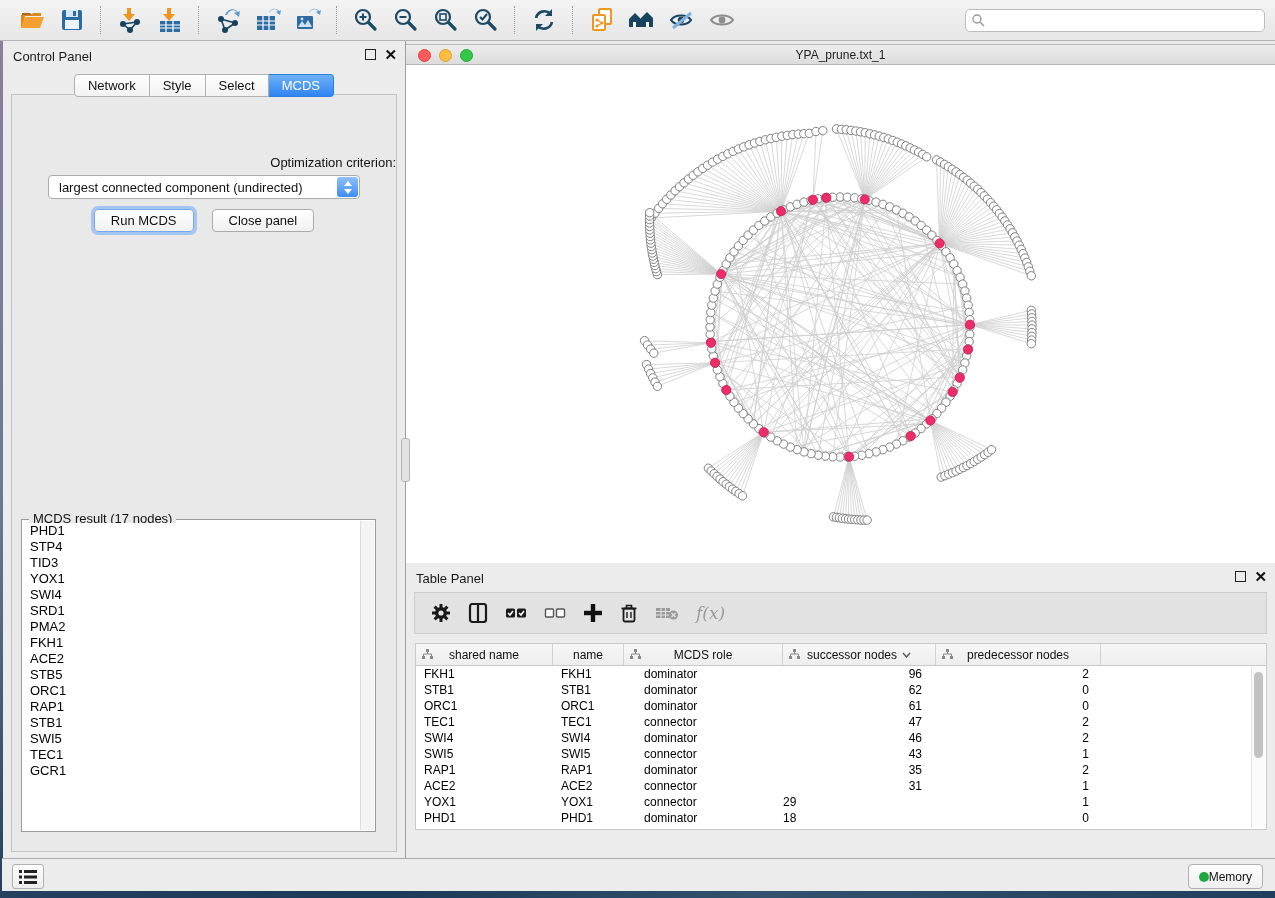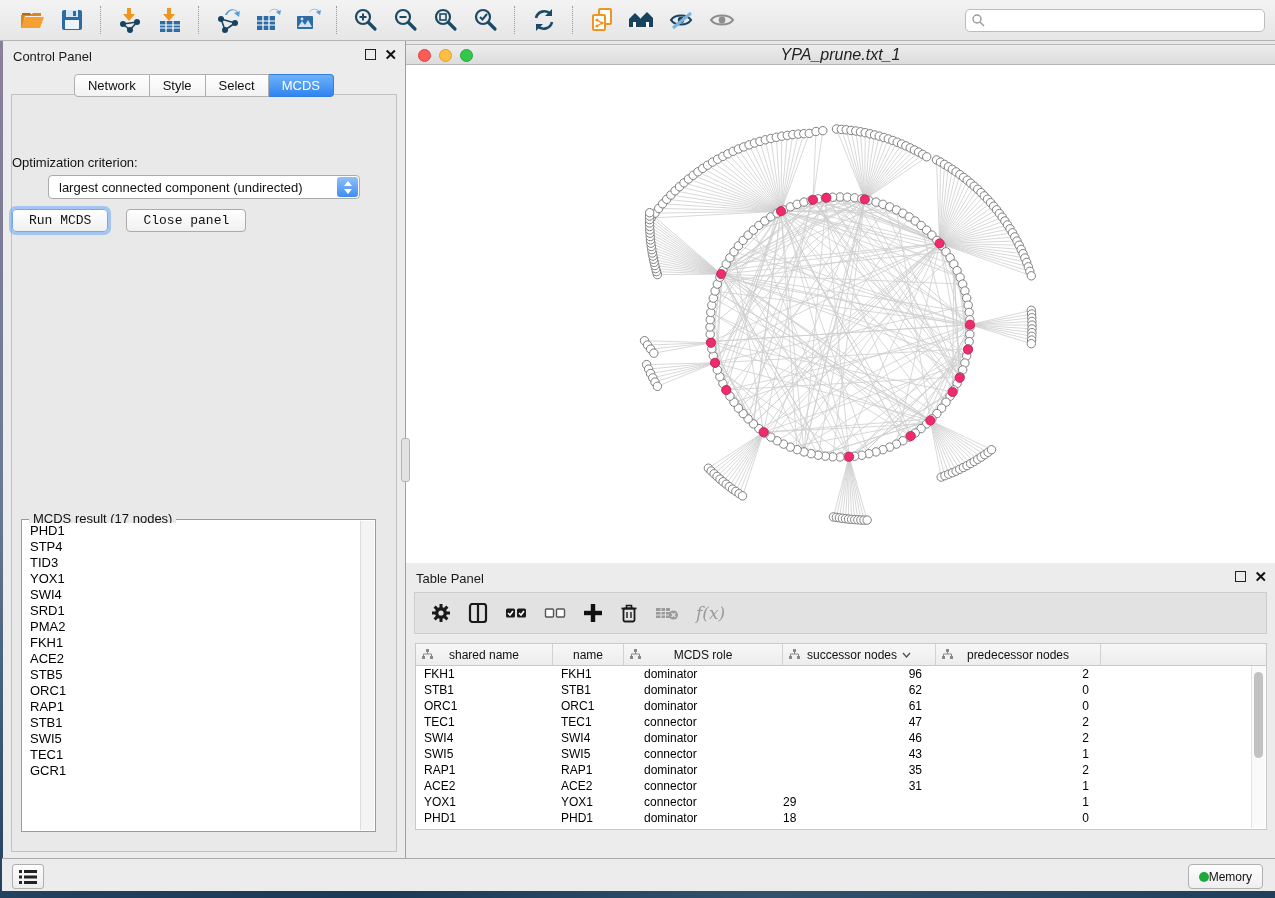--- a/index.html
+++ b/index.html
@@ -27,53 +27,53 @@
   .float-box{width:9px;height:9px;border:1.5px solid #222;display:inline-block;}
   .close-x{font-size:15px;font-weight:700;color:#111;line-height:10px;}
   #cp-tabs{position:absolute;left:0;top:33px;width:100%;display:flex;justify-content:center;z-index:2;}
   .cp-tab{height:21px;padding:0 13px;display:flex;align-items:center;font-size:13px;
     background:linear-gradient(#ffffff,#f2f2f2);border:1px solid #b0b0b0;border-left:none;color:#111;}
   .cp-tab:first-child{border-left:1px solid #b0b0b0;border-radius:4px 0 0 4px;}
   .cp-tab:last-child{border-radius:0 4px 4px 0;}
   .cp-tab.active{background:linear-gradient(#6fb1f8,#2f85f1);color:#fff;border-color:#2f7fe0;}
   #cp-inner{position:absolute;left:8px;right:8px;top:53px;bottom:6px;
     background:#e9e9e9;border:1px solid #c2c2c2;}
-  #opt-label{position:absolute;left:0;width:100%;top:60px;text-align:left;font-size:13px;color:#111;}
+  #opt-label{position:absolute;left:0;width:100%;top:60px;text-align:right;font-size:13px;color:#111;}
   #criterion{position:absolute;left:36px;top:80px;width:312px;height:24px;background:#fff;
     border:1px solid #ababab;border-radius:4px;box-sizing:border-box;font-size:13px;
     display:flex;align-items:center;padding-left:10px;color:#111;}
   .spin{position:absolute;right:1px;top:1px;bottom:1px;width:21px;border-radius:3px;
     background:linear-gradient(#8fc0fa,#3f8df2);display:flex;flex-direction:column;
     align-items:center;justify-content:center;gap:3px;}
   .t-up{width:0;height:0;border-left:4px solid transparent;border-right:4px solid transparent;border-bottom:5px solid #fff;}
   .t-down{width:0;height:0;border-left:4px solid transparent;border-right:4px solid transparent;border-top:5px solid #fff;}
   .btn{background:linear-gradient(#ffffff,#f0f0f0);border:1px solid #ababab;border-radius:4px;
     height:23px;font-size:13px;padding:0 16px;font-family:inherit;color:#111;}
   .btn.focus{box-shadow:0 0 0 3px rgba(105,168,245,.55);border-color:#76a7e8;}
-  #cp-buttons{position:absolute;top:114px;left:0;width:100%;display:flex;gap:18px;font-family:Liberation Mono, monospace;}
+  #cp-buttons{position:absolute;top:114px;left:0;width:100%;display:flex;justify-content:center;gap:18px;}
   #mcds-fieldset{position:absolute;left:9px;right:20px;top:424px;bottom:19px;
     border:1px solid #9b9b9b;background:#fff;}
   #mcds-legend{position:absolute;top:-9px;left:7px;background:#e9e9e9;padding:0 4px;font-size:13px;color:#111;}
   #mcds-list{position:absolute;left:1px;top:3px;bottom:1px;right:14px;overflow:hidden;background:#fff;}
   .mcds-item{font-size:13px;line-height:16px;padding-left:7px;color:#000;}
   #mcds-scroll{position:absolute;top:1px;bottom:1px;right:1px;width:13px;background:#f4f4f4;border-left:1px solid #ddd;}
   
   #right-area{position:absolute;left:406px;top:41px;width:869px;height:817px;background:#e8e8e8;}
   #splitter-handle{position:absolute;left:-5px;top:397px;width:7px;height:42px;background:#e2e2e2;
     border:1px solid #b5b5b5;border-radius:3px;z-index:5;}
   
   #net-window{position:absolute;left:0;top:3px;width:869px;height:519px;background:#fff;
     border-top:1px solid #b8b8b8;box-sizing:border-box;}
   #net-titlebar{height:19px;background:linear-gradient(#ededed,#dcdcdc);border-bottom:1px solid #b5b5b5;
     position:relative;display:flex;align-items:center;justify-content:center;}
   .tl{width:11px;height:11px;border-radius:50%;position:absolute;top:4px;}
   .tl.red{left:12px;background:#fc5b57;border:.5px solid #e0443e;}
   .tl.yellow{left:33px;background:#fdbe41;border:.5px solid #dfa029;}
   .tl.green{left:54px;background:#34c84a;border:.5px solid #23a834;}
-  #net-title{font-size:16px;color:#222;font-style:italic;}
+  #net-title{font-size:12px;color:#222;}
   #net-canvas{position:relative;width:869px;height:500px;background:#fff;overflow:hidden;}
   
   #table-panel{position:absolute;left:0;top:522px;width:869px;height:295px;background:#ececec;}
   #tp-toolbar{position:absolute;left:8px;right:8px;top:29px;height:42px;background:#e2e2e2;
     border:1px solid #cdcdcd;display:flex;align-items:center;gap:17px;padding-left:16px;box-sizing:border-box;}
   .tpi{display:flex;align-items:center;justify-content:center;}
   .fx-text{font-family:"DejaVu Serif",serif;font-style:italic;font-size:17px;color:#9a9a9a;}
   #tp-table{position:absolute;left:9px;right:8px;top:80px;height:187px;background:#fff;
     border:1px solid #c9c9c9;box-sizing:border-box;overflow:hidden;}
   #tp-header{display:flex;height:21px;background:linear-gradient(#f7f7f7,#ededed);border-bottom:1px solid #c9c9c9;}

